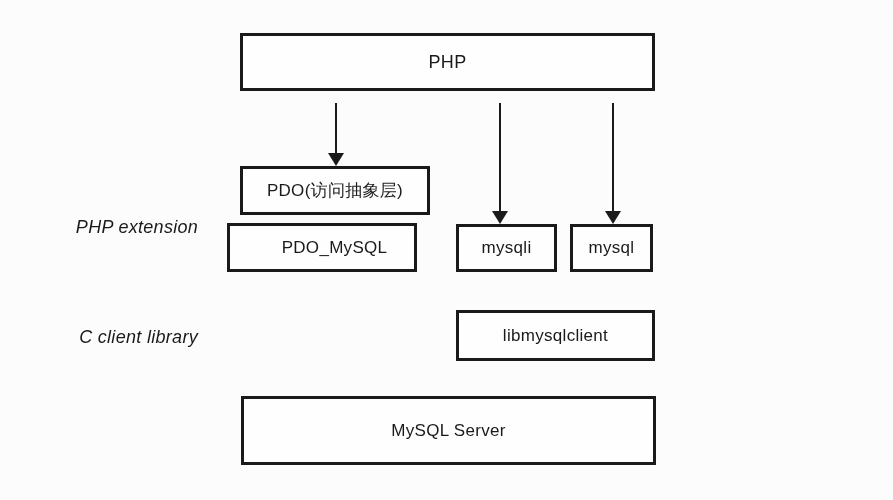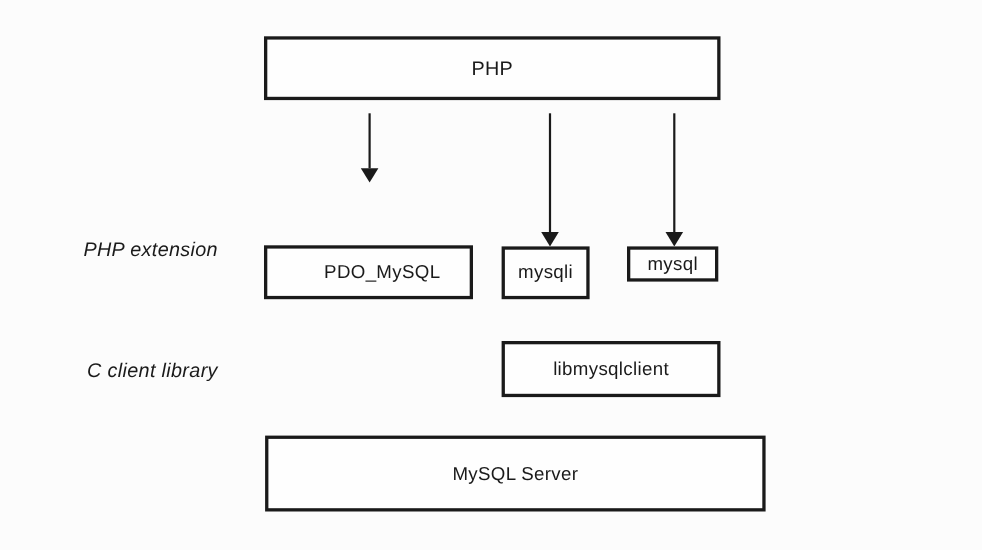--- a/index.html
+++ b/index.html
@@ -23,26 +23,26 @@
     background: #fefefe;
     display: flex;
     align-items: center;
     justify-content: center;
     font-size: 17px;
     letter-spacing: 0.3px;
     white-space: nowrap;
   }
   .box-php            { left: 240px; top: 33px;  width: 415px; height: 58px; font-size: 18px; }
   .box-pdo            { left: 240px; top: 166px; width: 190px; height: 49px; }
-  .box-pdo-mysql      { left: 240px; top: 223px; width: 190px; height: 49px; padding-left: 25px; }
-  .box-mysqli         { left: 456px; top: 224px; width: 80px;  height: 48px; }
-  .box-mysql          { left: 570px; top: 224px; width: 83px;  height: 32px; }
+  .box-pdo-mysql      { left: 227px; top: 223px; width: 190px; height: 49px; padding-left: 25px; }
+  .box-mysqli         { left: 456px; top: 224px; width: 101px;  height: 48px; }
+  .box-mysql          { left: 570px; top: 224px; width: 83px;  height: 48px; }
   .box-mysqlnd        { left: 241px; top: 310px; width: 189px; height: 51px; }
   .box-libmysqlclient { left: 456px; top: 310px; width: 199px; height: 51px; }
-  .box-mysql-server   { left: 241px; top: 396px; width: 455px; height: 69px; }
+  .box-mysql-server   { left: 241px; top: 396px; width: 415px; height: 69px; }
 
   .arrow-line {
     position: absolute;
     width: 2px;
     background: var(--ink, #1a1a1a);
   }
   .arrow-head {
     position: absolute;
     width: 0;
     height: 0;
@@ -79,20 +79,21 @@
   <div class="arrow-head head-a1"></div>
 
   <div class="arrow-line line-a2"></div>
   <div class="arrow-head head-a2"></div>
 
   <div class="arrow-line line-a3"></div>
   <div class="arrow-head head-a3"></div>
 
   <div class="side-label label-php-extension">PHP extension</div>
 
+  <div class="box box-pdo">PDO(访问抽象层)</div>
   <div class="box box-pdo-mysql">PDO_MySQL</div>
   <div class="box box-mysqli">mysqli</div>
   <div class="box box-mysql">mysql</div>
 
 
   <div class="side-label label-c-client-library">C client library</div>
 
   <div class="box box-libmysqlclient">libmysqlclient</div>
 
   <div class="box box-mysql-server">MySQL Server</div>

